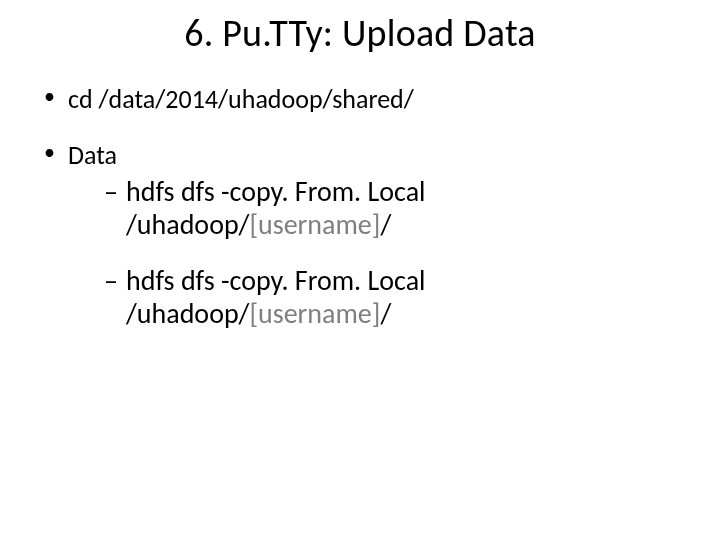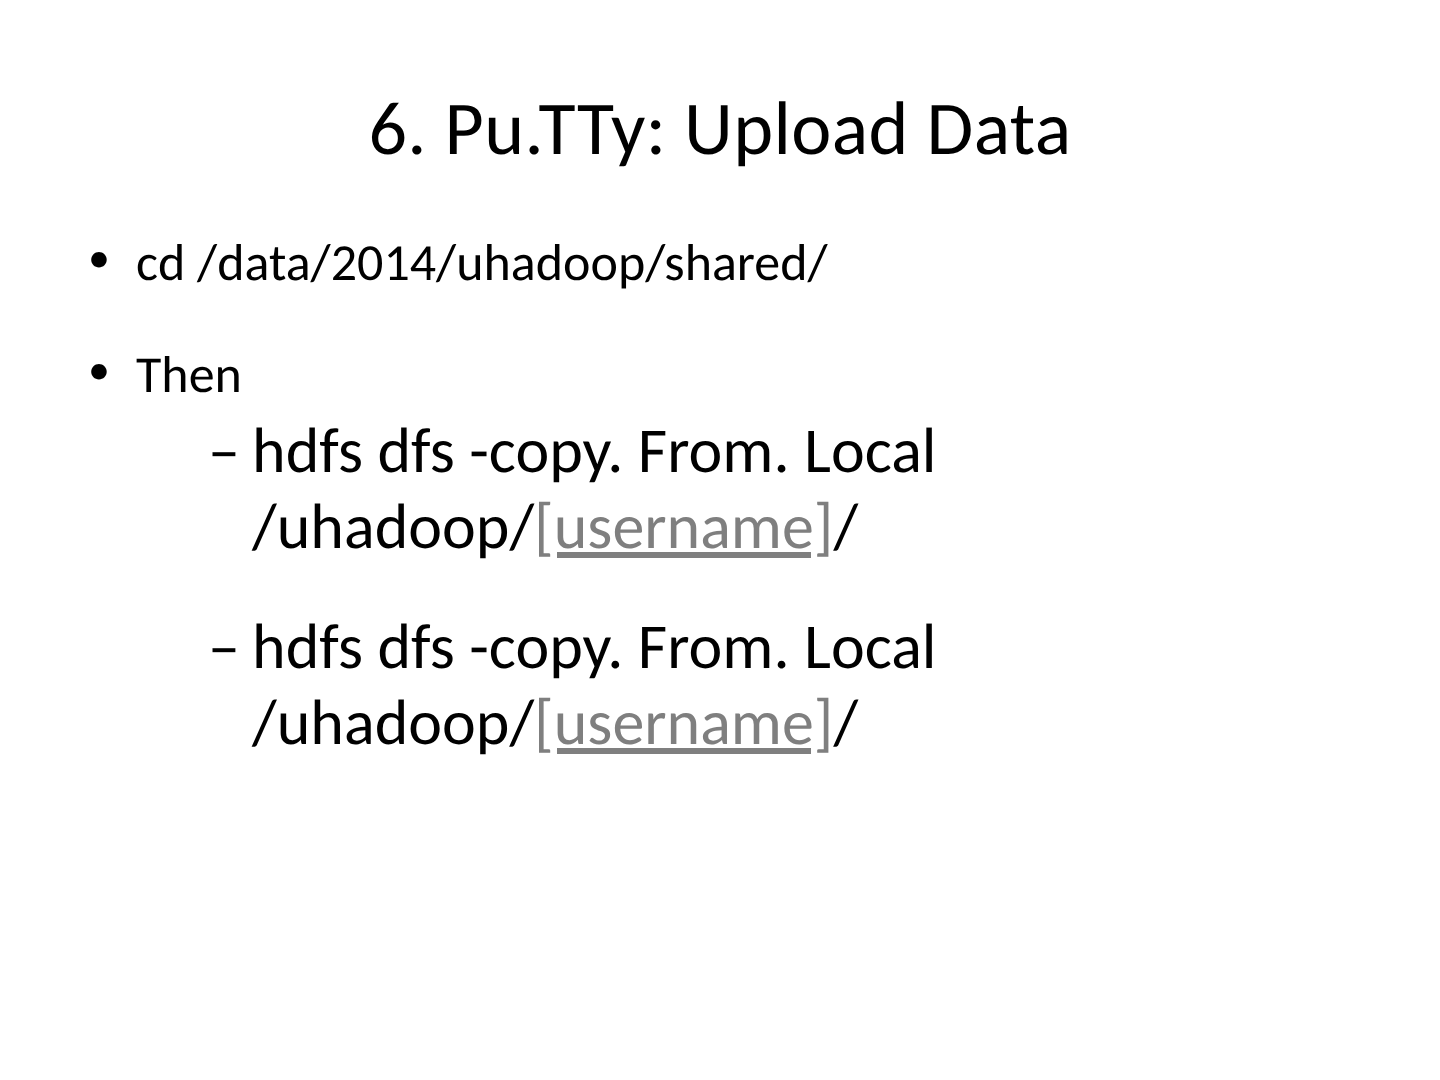--- a/index.html
+++ b/index.html
@@ -8,21 +8,21 @@
     width: 720px;
     height: 540px;
     background: #ffffff;
     font-family: Calibri, "Segoe UI", Arial, sans-serif;
     color: #000000;
   }
   .slide {
     width: 720px;
     height: 524px;
     box-sizing: border-box;
-    padding: 34px 40px 0 40px;
+    padding: 2px 40px 0 40px;
   }
   .title {
     text-align: center;
     font-size: 38px;
     font-weight: 400;
     margin: 8px 0 28px 0;
     letter-spacing: 0.2px;
   }
   ul.level1 {
     list-style: none;
@@ -41,21 +41,21 @@
     content: "•";
     position: absolute;
     left: 4px;
     top: 0;
     font-size: 22px;
   }
   ul.level2 {
     list-style: none;
     padding-left: 36px;
     margin: 4px 0 0 0;
-    font-size: 32px;
+    font-size: 28px;
     line-height: 1.18;
   }
   ul.level2 > li {
     position: relative;
     padding-left: 22px;
     margin-bottom: 22px;
   }
   ul.level2 > li::before {
     content: "–";
     position: absolute;
@@ -65,36 +65,35 @@
   .cmd-line {
     display: block;
   }
   .or-line {
     display: block;
     text-align: center;
     width: 88%;
   }
   .placeholder {
     color: #7f7f7f;
-    text-decoration: underline;
   }
 </style>
 </head>
 <body>
 
 <div class="slide">
 
   <h1 class="title">6. Pu.TTy: Upload Data</h1>
 
   <ul class="level1">
     <li>
       <span>cd /data/2014/uhadoop/shared/</span>
     </li>
     <li>
-      <span>Then</span>
+      <span>Data</span>
 
       <ul class="level2">
         <li>
           <span class="cmd-line">hdfs dfs -copy. From. Local</span>
           <span class="cmd-line">
             <span>/uhadoop/</span><span class="placeholder">[username]</span><span>/</span>
           </span>
         </li>
         <li>
           <span class="cmd-line">hdfs dfs -copy. From. Local</span>

